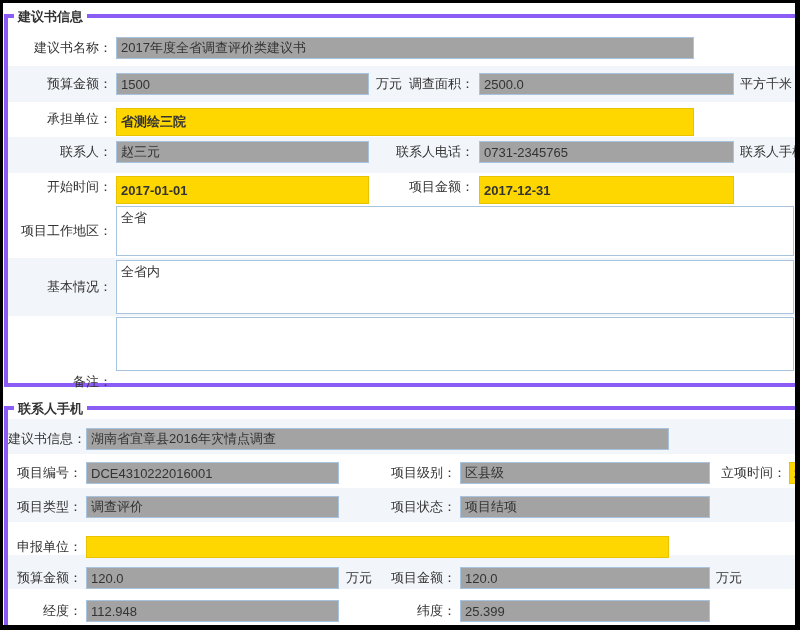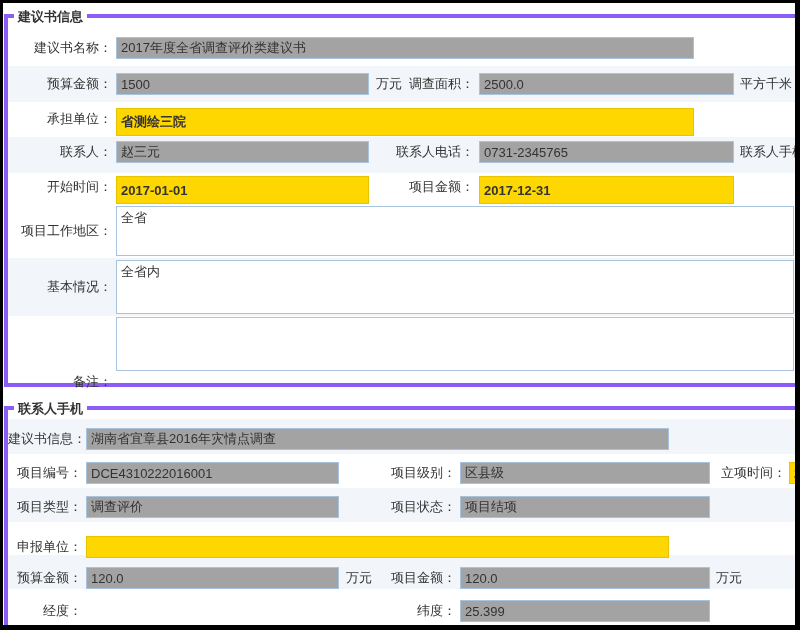--- a/index.html
+++ b/index.html
@@ -98,17 +98,18 @@
     <input class="inp hl" style="left: 78px; top: 126px; width: 583px; height: 22px;" value="">
 
     <div class="lbl" style="left:0;width:74px;top:157px;">预算金额：</div>
     <input class="inp" style="left: 78px; top: 157px; width: 253px;" value="120.0">
     <div class="unit" style="left:338px;top:157px;">万元</div>
     <div class="lbl" style="left:368px;width:80px;top:157px;">项目金额：</div>
     <input class="inp" style="left: 452px; top: 157px; width: 250px;" value="120.0">
     <div class="unit" style="left:708px;top:157px;">万元</div>
 
     <div class="lbl" style="left:0;width:74px;top:190px;">经度：</div>
+    <input class="inp" style="left: 78px; top: 190px; width: 253px;" value="112.948">
     <div class="lbl" style="left:368px;width:80px;top:190px;">纬度：</div>
     <input class="inp" style="left: 452px; top: 190px; width: 250px;" value="25.399">
   </div>
 
 </div>
 
 </body></html>

